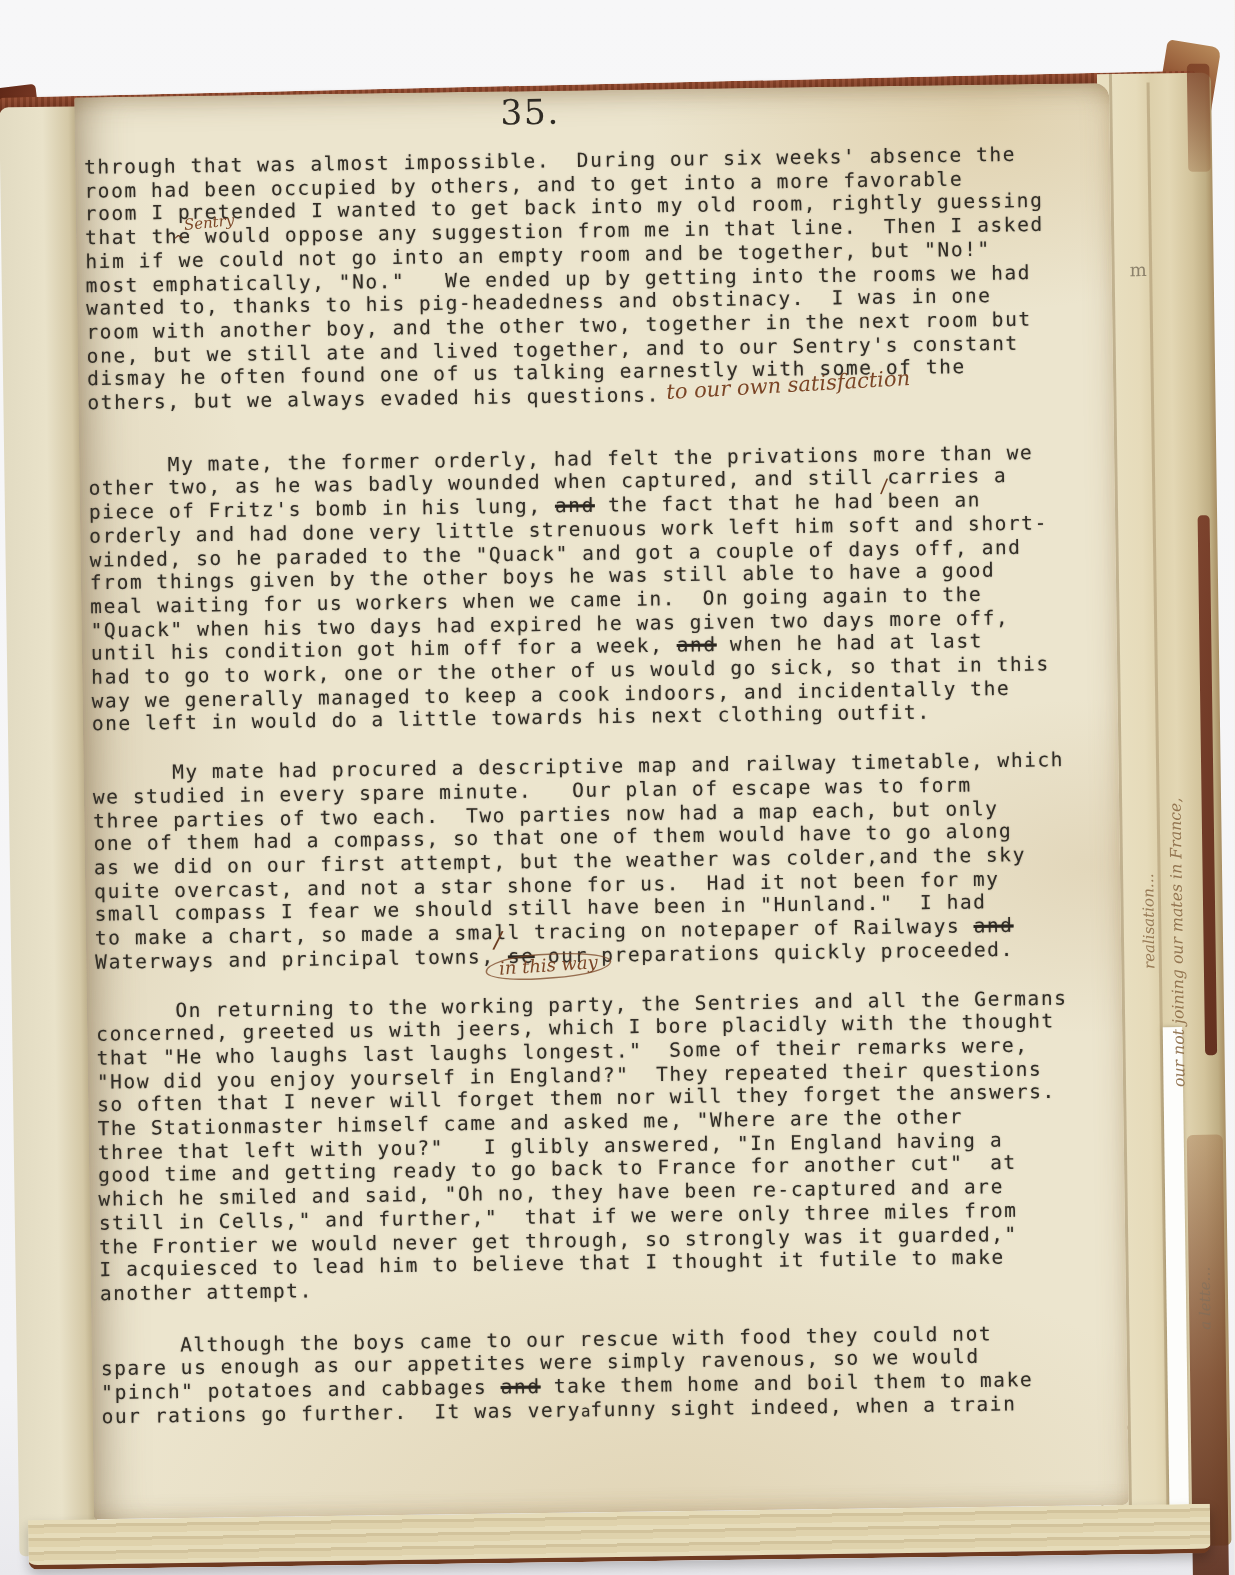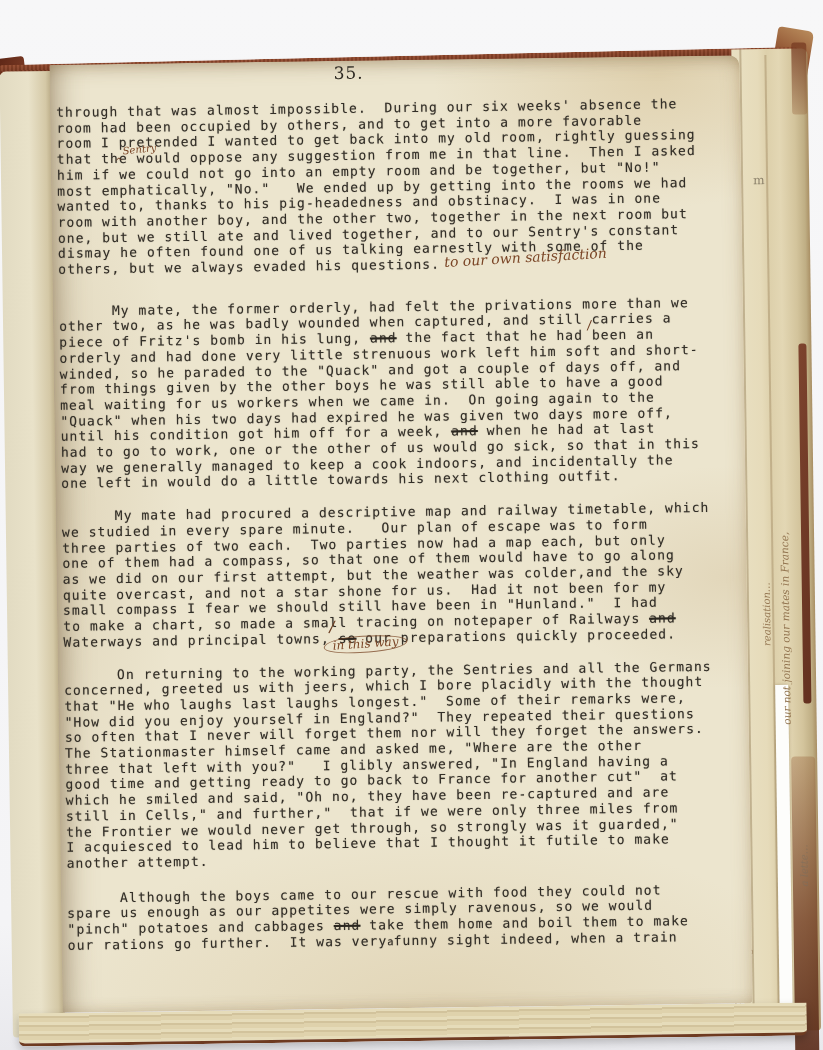--- a/index.html
+++ b/index.html
@@ -77,21 +77,21 @@
     box-shadow:
       inset 26px 0 30px -22px rgba(100,75,40,.55),
       inset -10px 0 20px -12px rgba(150,118,68,.40),
       inset 0 16px 20px -16px rgba(120,90,50,.50),
       inset 0 -10px 16px -12px rgba(140,110,65,.35);
     border-radius:2px 10px 4px 2px;
   }
   .page-number{
     position:absolute;left:284px;top:2px;
     font-family:"DejaVu Serif","Liberation Serif",serif;
-    font-size:17px;color:#2f2b24;letter-spacing:1px;
+    font-size:23px;color:#2f2b24;letter-spacing:1px;
   }
   .typed-text{
     position:absolute;left:6px;top:40px;width:680px;
     font-size:13px;line-height:15.7px;letter-spacing:1.05px;
     color:#322e27;text-shadow:0 0 1px rgba(50,45,36,.45);
   }
   .tline{white-space:pre;}
   .para{margin:0 0 17px 0;}
   .para.p0{margin-bottom:26px;}
   .para.p3{margin-bottom:19px;}

